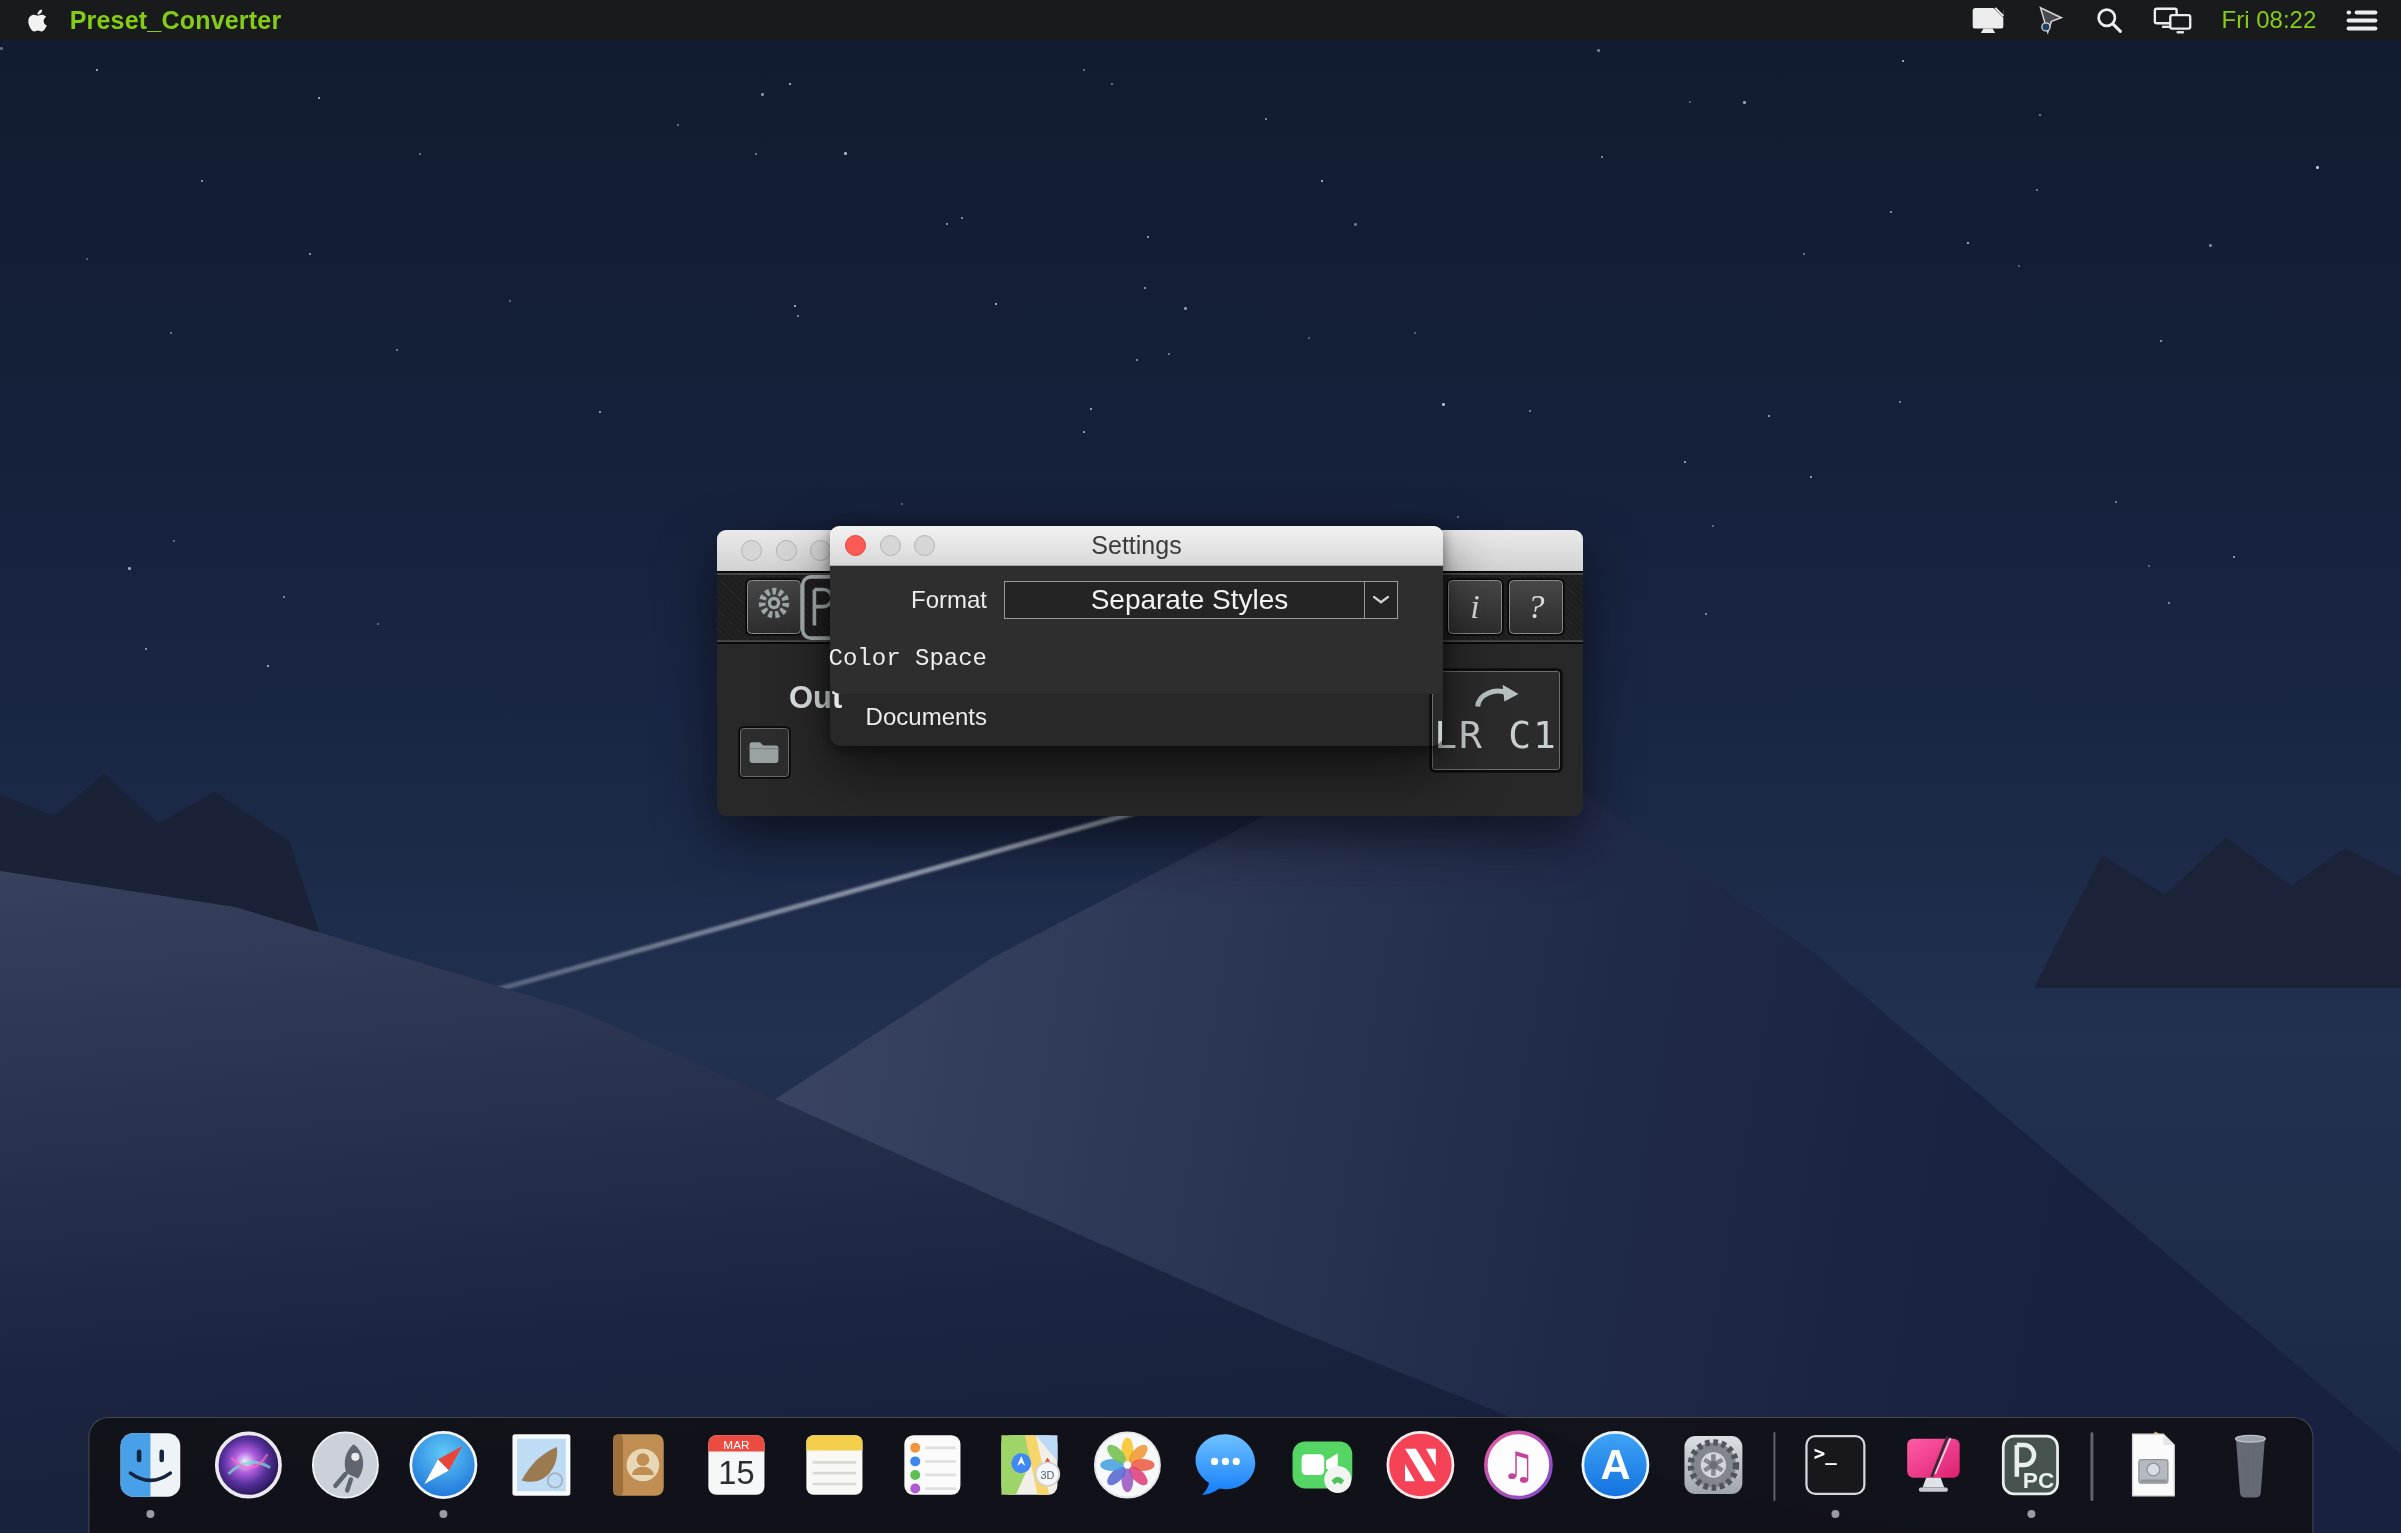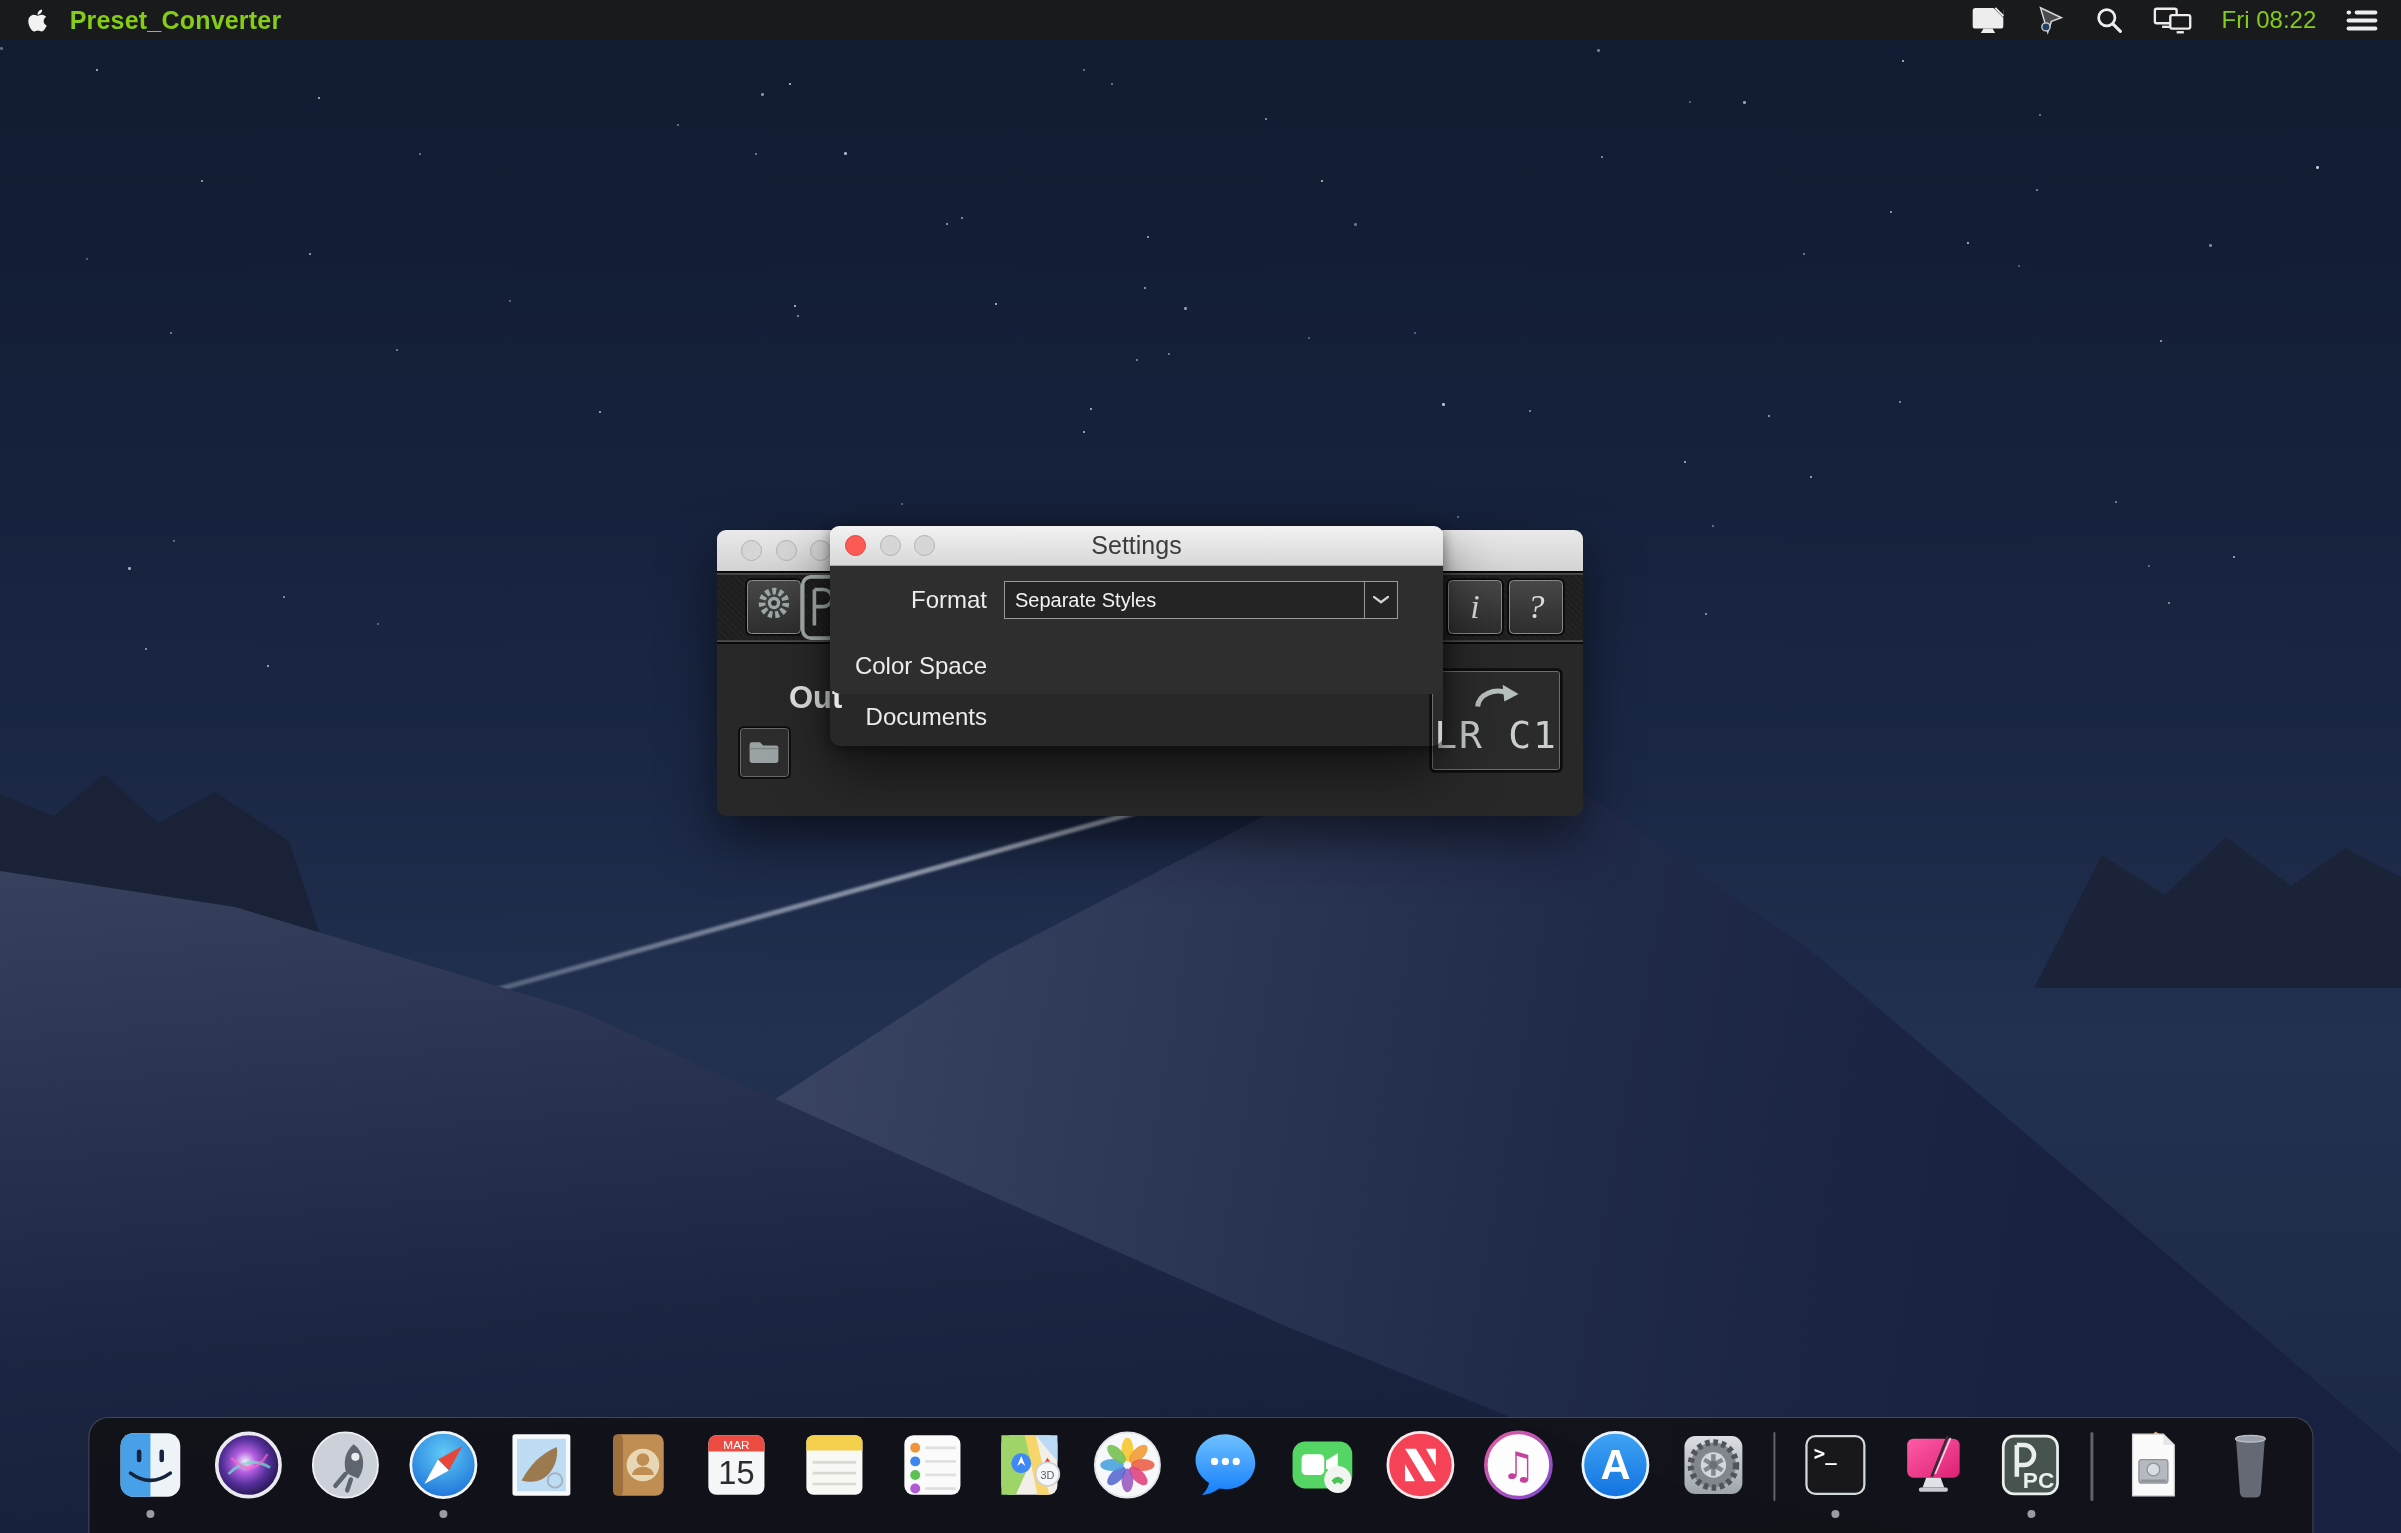--- a/index.html
+++ b/index.html
@@ -70,24 +70,24 @@
        border-radius:9px 9px 10.8px 10.8px;box-shadow:0 25px 58px rgba(0,0,0,.55),0 2.7px 12.6px rgba(0,0,0,.45);}
   .ws-titlebar{height:39px;background:linear-gradient(#f2f2f2,#d8d8d8);border-bottom:0.9px solid #a6a6a6;
        border-radius:9px 9px 0 0;position:relative;display:flex;align-items:center;gap:13.5px;padding-left:15.3px;}
   .ws-title{position:absolute;left:0;right:0;text-align:center;font-size:25px;color:#3c3c3c;}
   .ws-body{height:128px;background:#2e2e2e;border-radius:0 0 10.8px 10.8px;position:relative;}
   .ws-row{position:absolute;left:0;width:100%;height:38px;}
   .ws-row-label{position:absolute;right:456px;width:271px;text-align:right;top:4.5px;
        font-size:24px;color:#ececec;}
   .ws-select{position:absolute;left:174px;width:394px;height:38px;box-sizing:border-box;
        background:#242424;border:0.9px solid #9a9a9a;display:flex;align-items:center;cursor:default;}
-  .ws-select-value{flex:1;padding-left:10px;font-size:20px;color:#f2f2f2;white-space:nowrap;}
+  .ws-select-value{flex:1;padding-left:10px;font-size:28px;color:#f2f2f2;white-space:nowrap;text-align:center;}
   .ws-select-arrowcell{width:32px;align-self:stretch;border-left:0.9px solid #9a9a9a;
        display:flex;align-items:center;justify-content:center;}
-  .r0{top:15.3px;} .r1{top:81px;} .r2{top:132px;}
+  .r0{top:15.3px;} .r1{top:74px;font-family:Liberation Mono, monospace;} .r2{top:132px;}
 
   
   .dock{position:absolute;left:50%;bottom:-18px;transform:translateX(-50%);z-index:30;height:135px;
        background:rgba(16,16,20,.86);border:1.8px solid rgba(155,155,168,.38);border-radius:20px;
        display:flex;align-items:flex-start;padding:9px 23.5px 0;gap:21.7px;box-sizing:border-box;}
   .dock-item{position:relative;width:76px;height:76px;flex:0 0 auto;}
   .dock-item svg{width:76px;height:76px;display:block;}
   .dock-item .dot{position:absolute;left:50%;bottom:-15.3px;width:8px;height:8px;margin-left:-3.6px;
        border-radius:50%;background:#9b9ba1;}
   .dock-sep{width:2.7px;height:69px;margin-top:5.4px;background:rgba(175,175,188,.5);border-radius:1.8px;flex:0 0 auto;}

